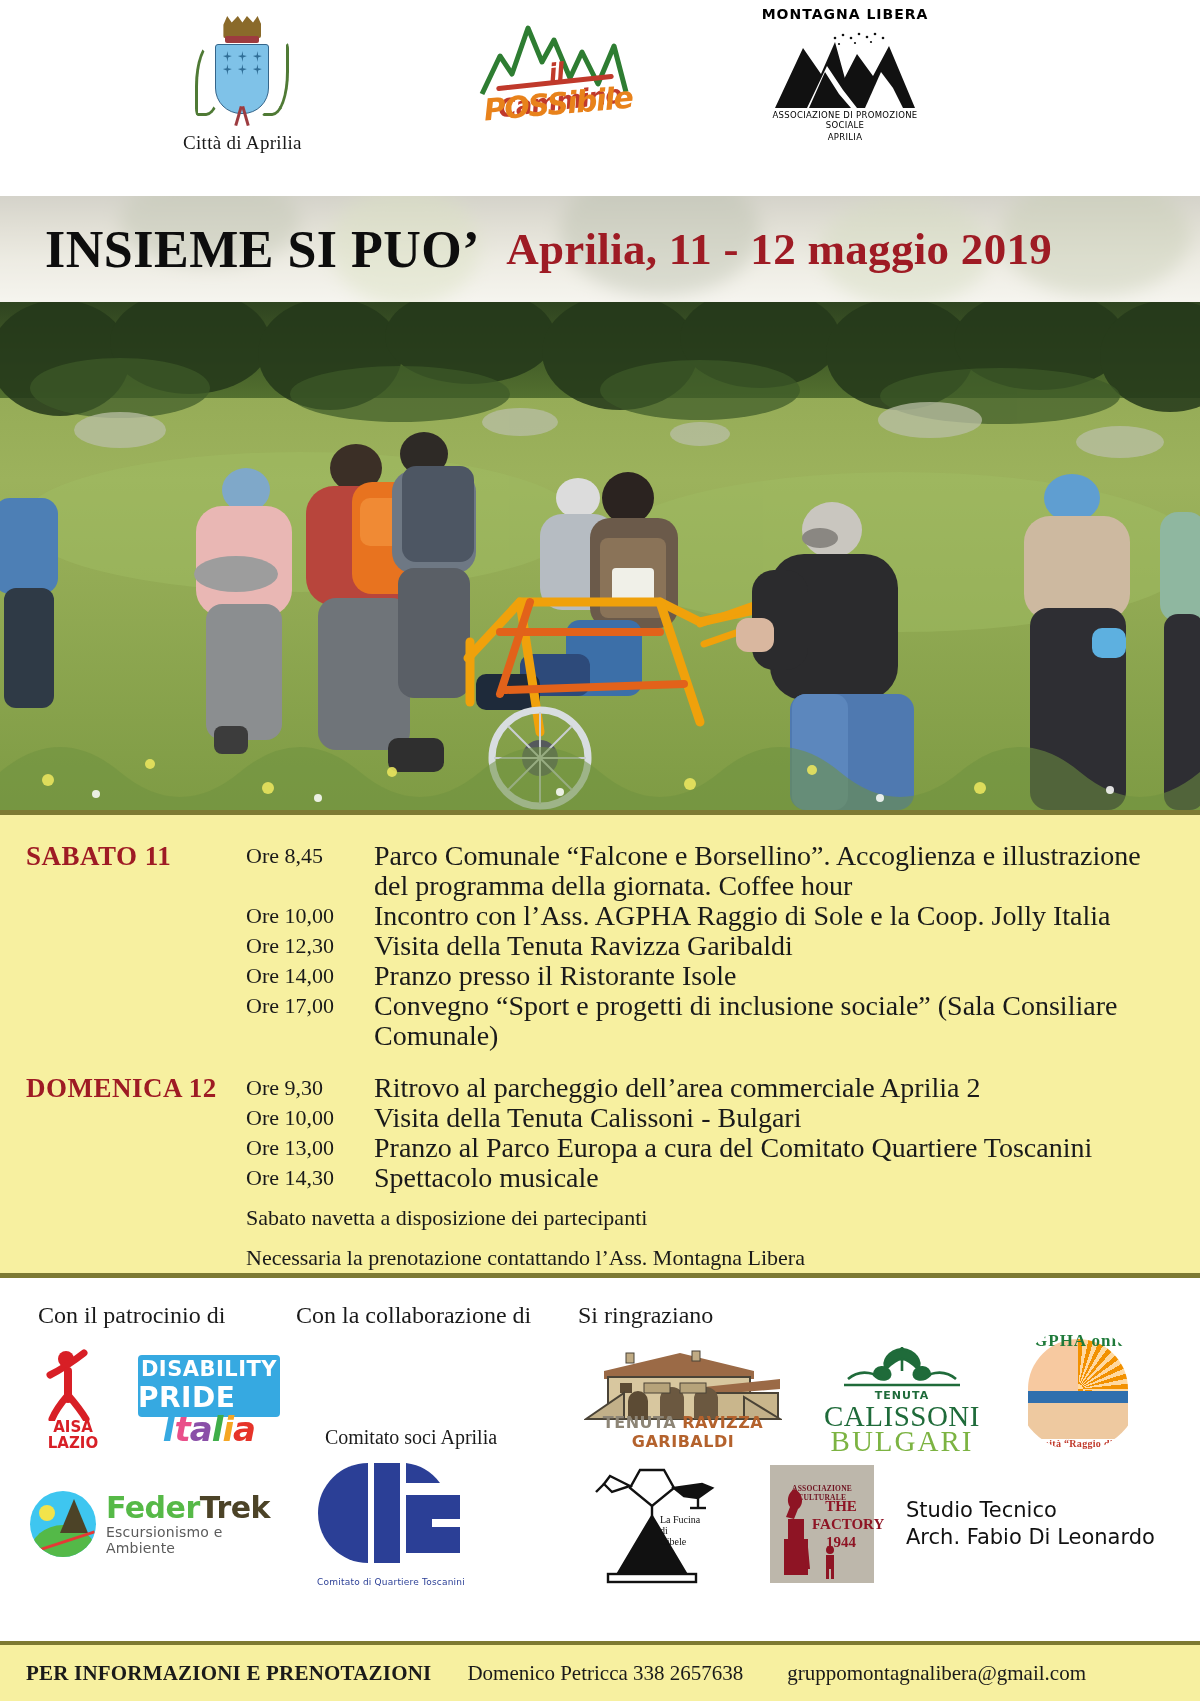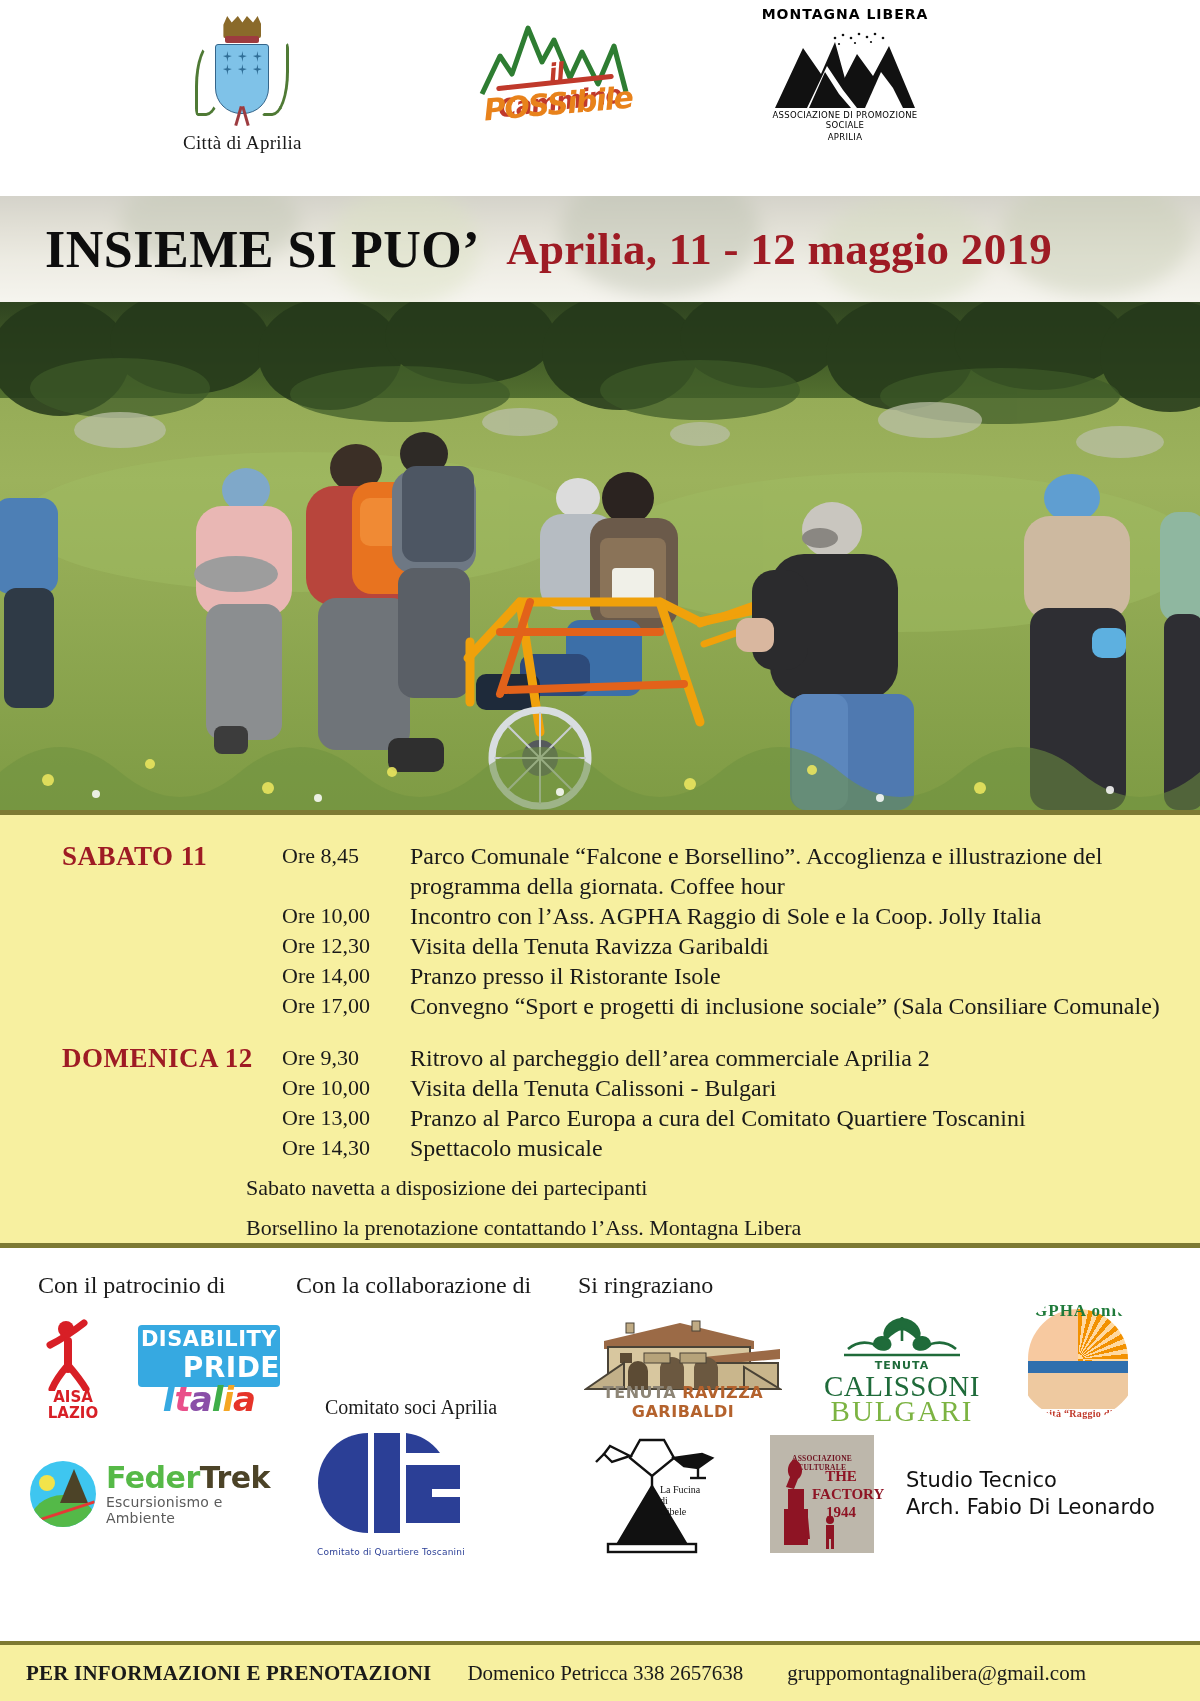--- a/index.html
+++ b/index.html
@@ -69,25 +69,25 @@
 
   
   .photo{flex:0 0 508px;height:508px;position:relative;overflow:hidden;background:#6f8f3e;}
   .ph-layer{position:absolute;inset:0;}
 
   
   .schedule{flex:0 0 372px;background:#f7f0a0;position:relative;padding:26px 0 0 0;
       border-top:5px solid #7d7a33;border-bottom:5px solid #7d7a33;}
   .day-block{display:flex;margin-bottom:4px;}
   .day-label{width:246px;flex:0 0 246px;padding-left:26px;box-sizing:border-box;
-      font-family:"Liberation Serif",serif;font-weight:bold;font-size:27px;color:#9e1b24;letter-spacing:.5px;line-height:30px;margin-left:36px;}
+      font-family:"Liberation Serif",serif;font-weight:bold;font-size:27px;color:#9e1b24;letter-spacing:.5px;line-height:30px;}
   .day-rows{flex:1;padding-right:36px;}
   .srow{display:flex;line-height:30px;}
   .stime{width:128px;flex:0 0 128px;font-family:"Liberation Serif",serif;font-size:22px;color:#1a1a1a;}
-  .sdesc{flex:1;font-family:"Liberation Serif",serif;font-size:24px;color:#1a1a1a;}
+  .sdesc{flex:1;font-family:"Liberation Serif",serif;font-size:28px;color:#1a1a1a;}
   .note{padding-left:246px;font-family:"Liberation Serif",serif;font-size:22px;color:#1a1a1a;line-height:30px;margin-top:10px;}
 
   
   .sponsors{flex:1;background:#fff;position:relative;padding:24px 16px 0 0;}
   .sp-heads{display:flex;padding-left:38px;}
   .sp-head{font-family:"Liberation Serif",serif;font-size:24px;color:#1a1a1a;}
   .sp-head.h1{width:258px;flex:0 0 258px;}
   .sp-head.h2{width:282px;flex:0 0 282px;}
   .sp-head.h3{flex:1;}
 
@@ -103,21 +103,21 @@
   .aisa{width:86px;height:104px;position:relative;}
   .aisa .fig{position:absolute;left:10px;top:0;width:66px;height:74px;}
   .aisa .cap{position:absolute;left:0;bottom:0;width:86px;text-align:center;
       font-family:"DejaVu Sans",sans-serif;font-weight:bold;font-size:15px;color:#d81f26;line-height:16px;}
 
   
   .dpride{width:150px;height:100px;position:relative;}
   .dpride .plate{position:absolute;left:4px;top:4px;width:142px;height:62px;background:#36a9e1;border-radius:4px;}
   .dpride .l1{position:absolute;left:4px;top:6px;width:142px;text-align:center;font-family:"DejaVu Sans",sans-serif;
       font-weight:bold;font-size:21px;color:#fff;letter-spacing:.5px;}
-  .dpride .l2{position:absolute;left:4px;top:30px;width:142px;text-align:right;font-family:"DejaVu Sans",sans-serif;
+  .dpride .l2{position:absolute;left:4px;top:30px;width:142px;text-align:left;font-family:"DejaVu Sans",sans-serif;
       font-weight:bold;font-size:28px;color:#fff;letter-spacing:.5px;}
   .dpride .l3{position:absolute;left:4px;top:58px;width:142px;text-align:center;font-family:"DejaVu Sans",sans-serif;
       font-weight:bold;font-style:italic;font-size:34px;letter-spacing:-1px;}
   .dpride .l3 span:nth-child(1){color:#36a9e1;}
   .dpride .l3 span:nth-child(2){color:#e94f8a;}
   .dpride .l3 span:nth-child(3){color:#8a4fa8;}
   .dpride .l3 span:nth-child(4){color:#3fae49;}
   .dpride .l3 span:nth-child(5){color:#f5a623;}
   .dpride .l3 span:nth-child(6){color:#e63329;}
 
@@ -475,21 +475,21 @@
           <div class="sdesc">Pranzo al Parco Europa a cura del Comitato Quartiere Toscanini</div>
         </div>
         <div class="srow">
           <div class="stime">Ore 14,30</div>
           <div class="sdesc">Spettacolo musicale</div>
         </div>
       </div>
     </div>
 
     <div class="note">Sabato navetta a disposizione dei partecipanti</div>
-    <div class="note">Borsellino la prenotazione contattando l’Ass. Montagna Libera</div>
+    <div class="note">Necessaria la prenotazione contattando l’Ass. Montagna Libera</div>
   </div>
 
   <div class="sponsors">
 
     <div class="sp-heads">
       <div class="sp-head h1">Con il patrocinio di</div>
       <div class="sp-head h2">Con la collaborazione di</div>
       <div class="sp-head h3">Si ringraziano</div>
     </div>
 

